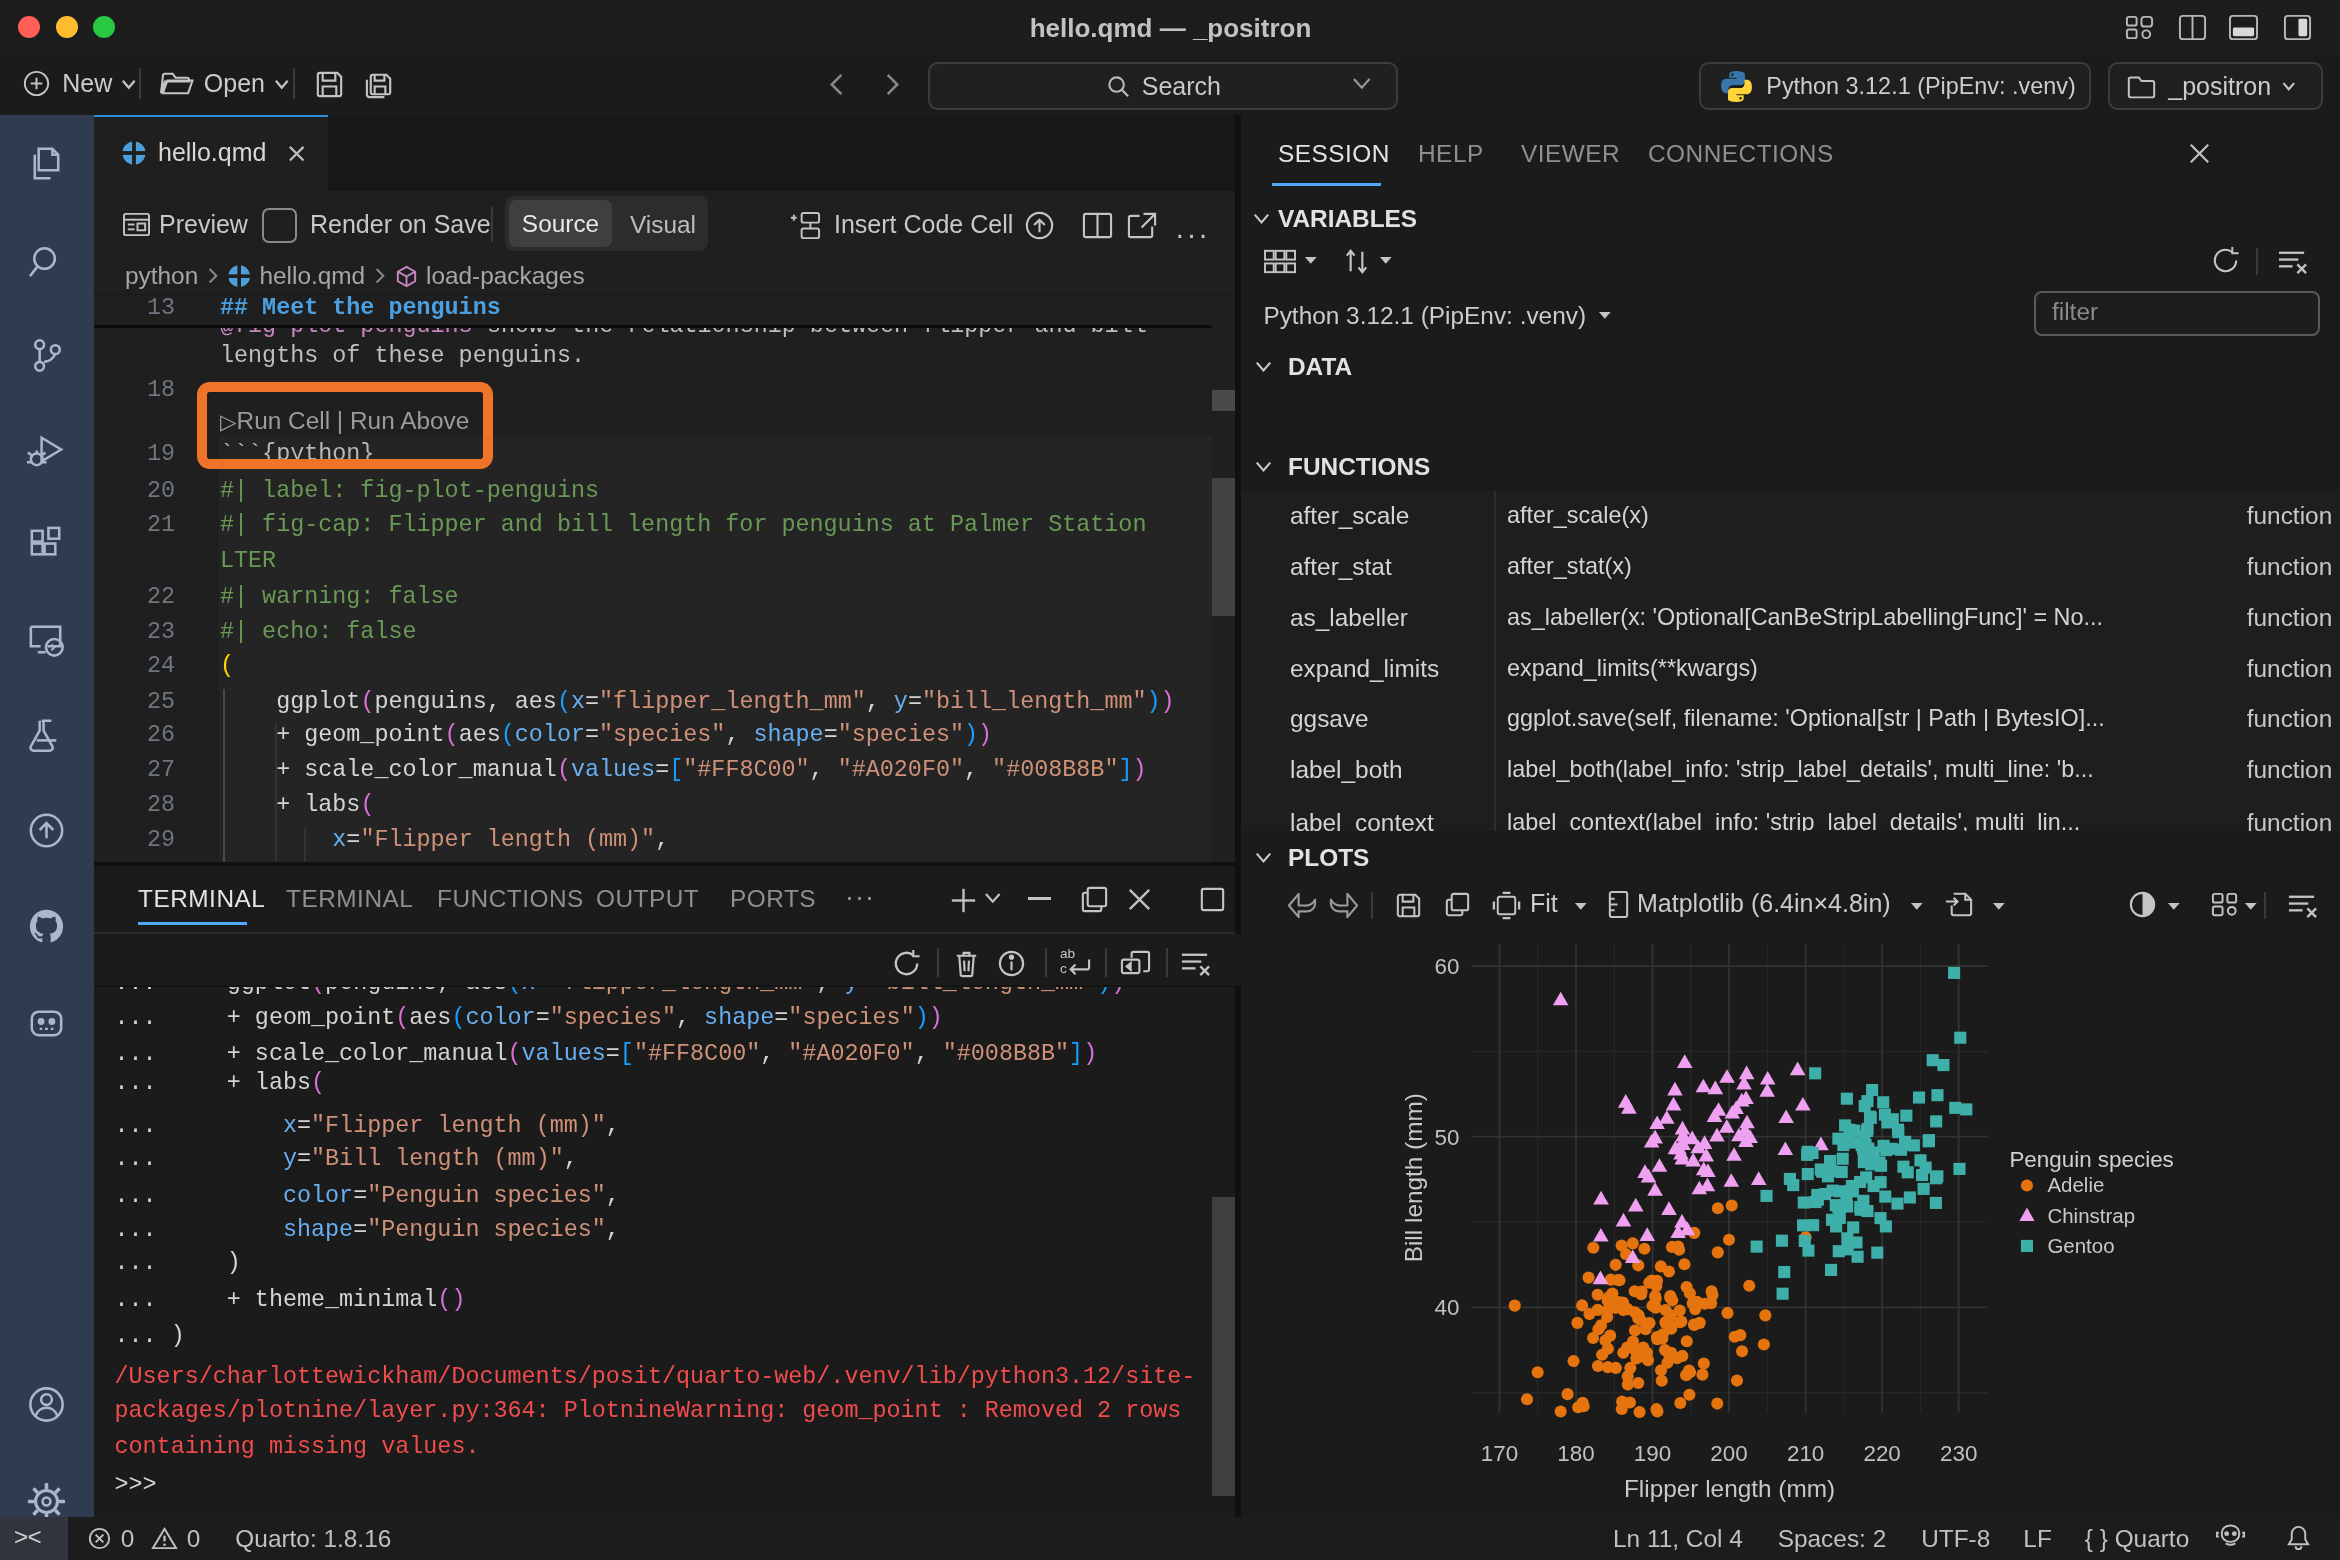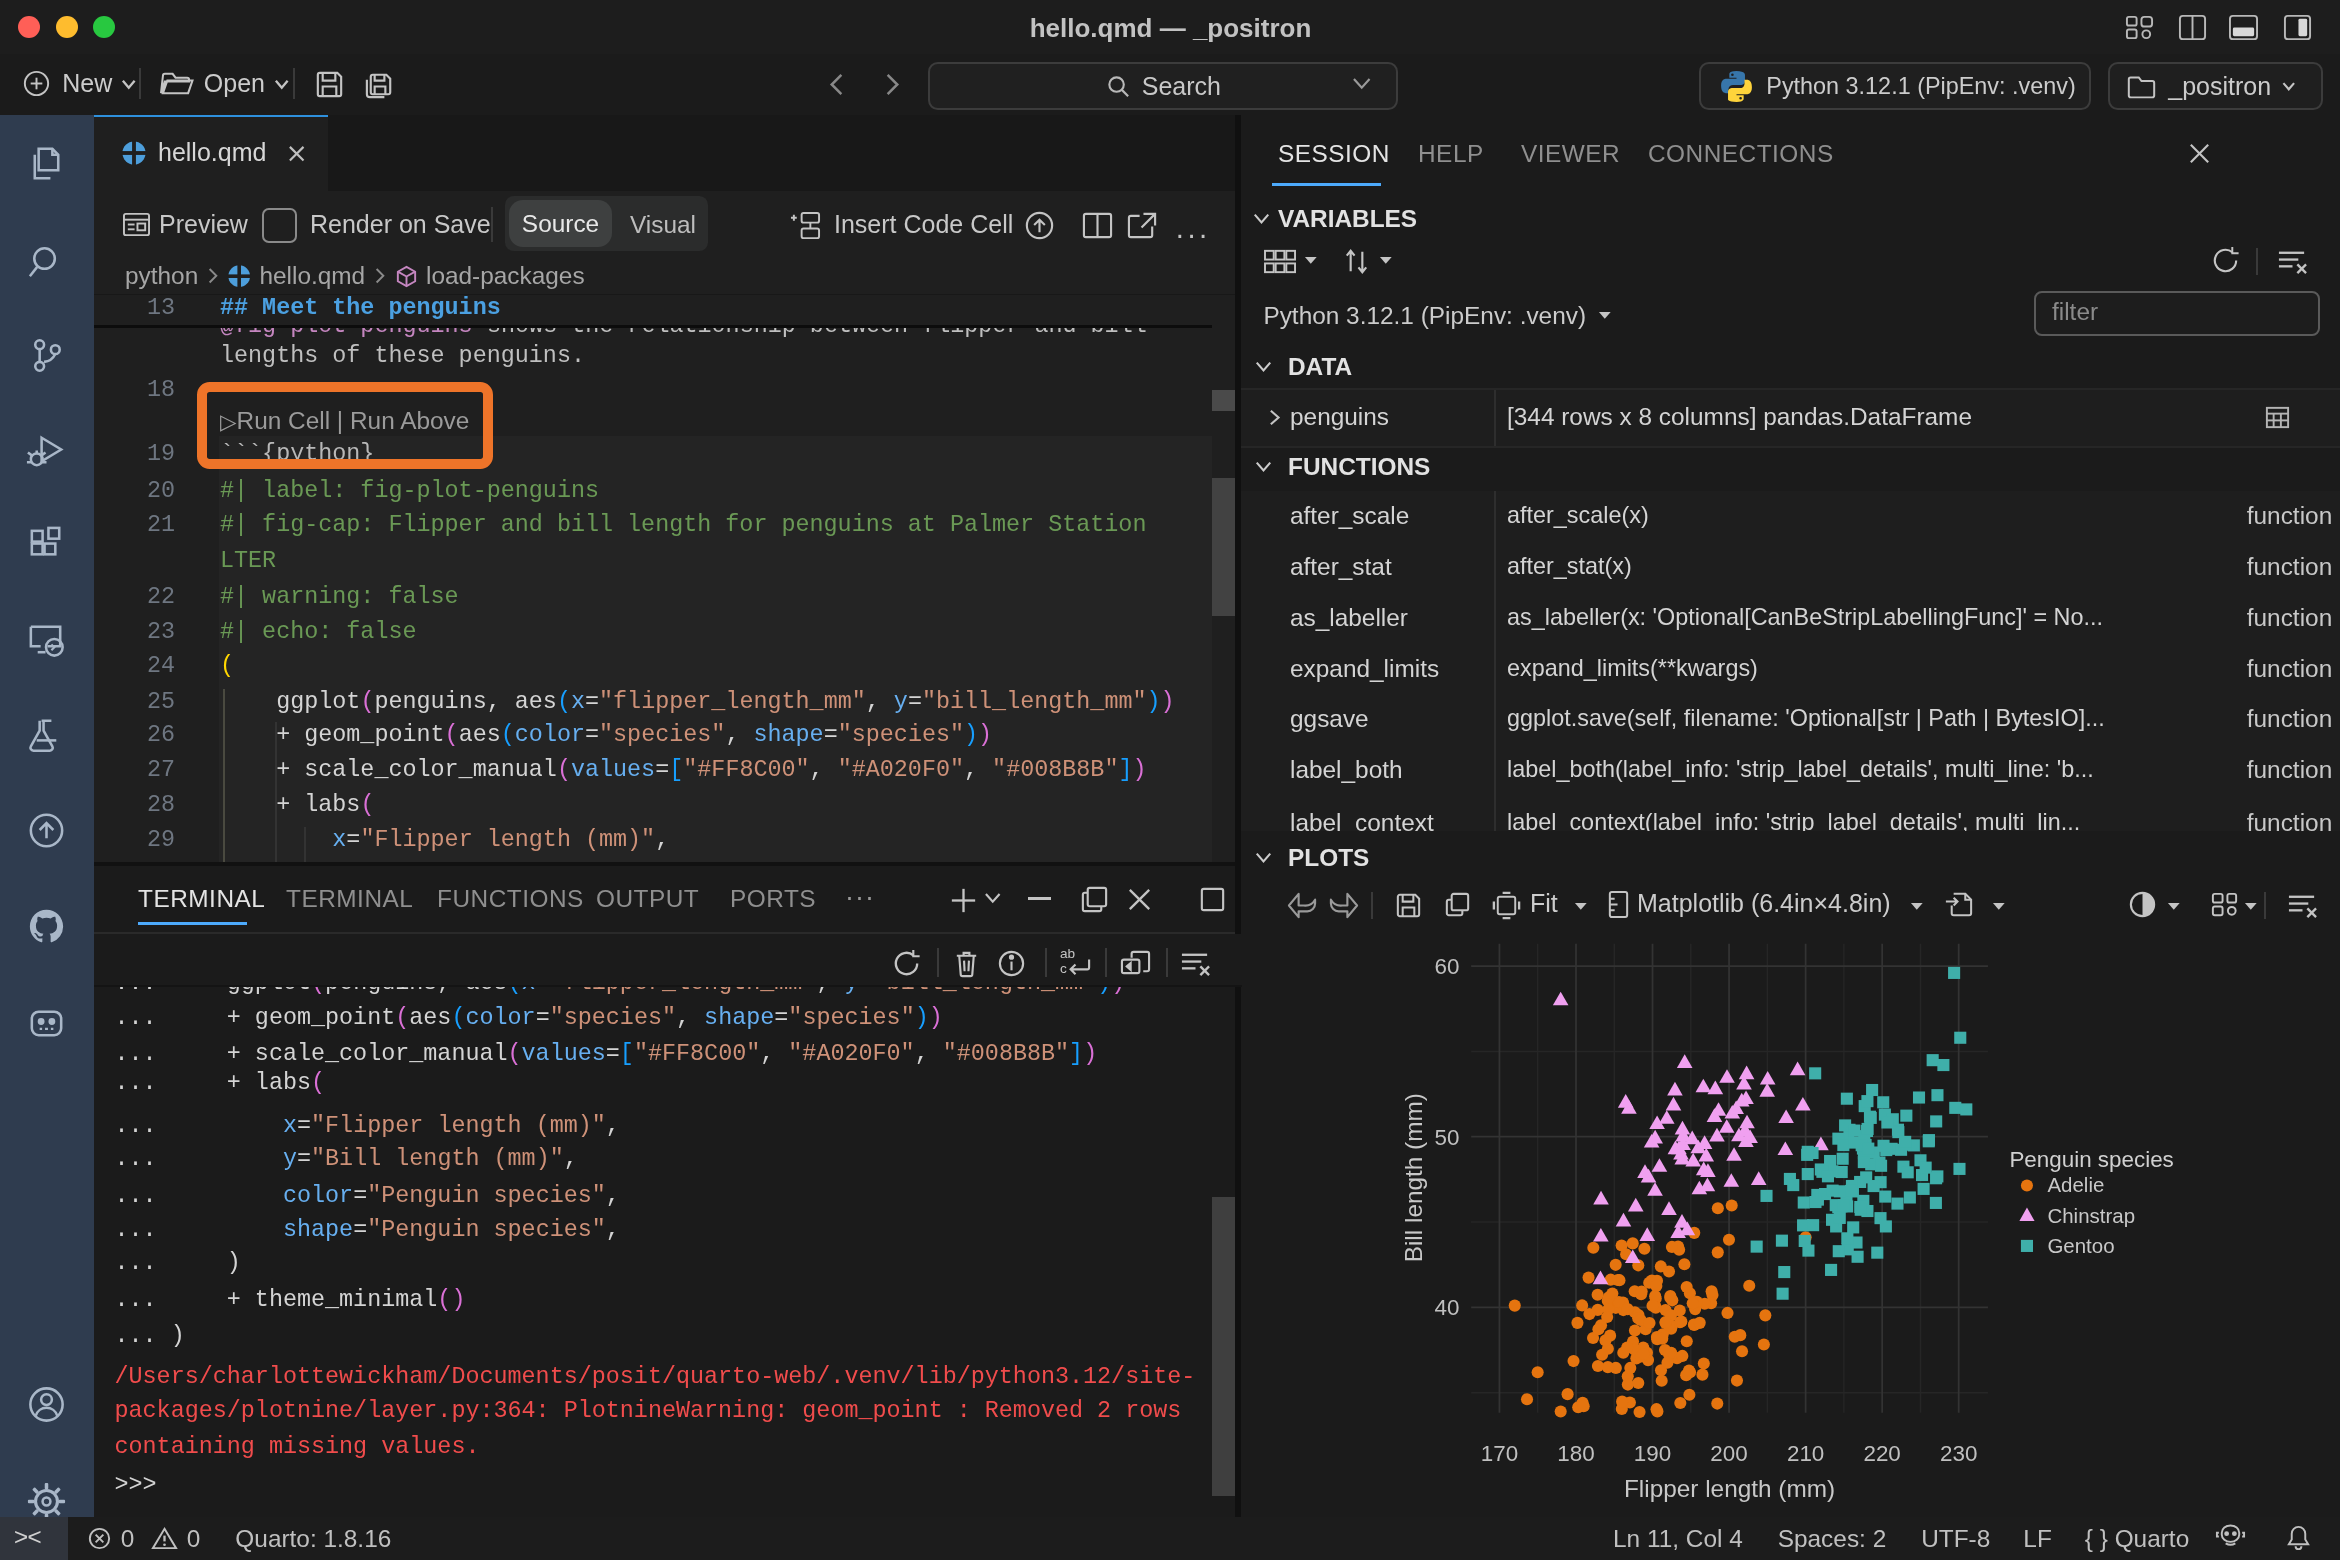--- a/index.html
+++ b/index.html
@@ -288,21 +288,21 @@
         <line x1="6" y1="19" x2="13" y2="19"></line>
         <rect x="16" y="13" width="8" height="7"></rect>
       </g>
     </svg>
   </div>
 <div class="abs" style="left:159px;top:210px;font-size:25px;color:#c8c8c8">Preview</div>
 <div class="abs" style="left:262px;top:208px;width:31px;height:31px;border:2px solid #8a8a8a;border-radius:6.8px"></div>
 <div class="abs" style="left:310px;top:210px;font-size:25px;color:#c8c8c8">Render on Save</div>
 <div class="abs" style="left:491px;top:207px;width:2px;height:35px;background:#3a3a3a"></div>
 <div class="abs" style="left:505px;top:196px;width:203px;height:55px;background:#2b2c2c;border-radius:8.8px"></div>
-<div class="abs ctr" style="left:509px;top:200px;width:103px;height:47px;background:#3e4040;border-radius:14px;justify-content:center;font-size:24.4px;color:#e8e8e8">Source</div>
+<div class="abs ctr" style="left:509px;top:200px;width:103px;height:47px;background:#3e4040;border-radius:7px;justify-content:center;font-size:24.4px;color:#e8e8e8">Source</div>
 <div class="abs" style="left:630px;top:211px;font-size:24.4px;color:#bdbdbd">Visual</div>
 <div class="abs" style="left:788px;top:210px">
     <svg width="35" height="31" viewBox="0 0 36 32">
       <g fill="none" stroke="#c4c4c4" stroke-width="2">
         <path d="M3 8 h6 M6 5 v6"></path>
         <rect x="14" y="3" width="18" height="10" rx="2"></rect>
         <rect x="14" y="19" width="18" height="10" rx="2"></rect>
         <line x1="23" y1="13" x2="23" y2="19"></line>
       </g>
     </svg>
@@ -606,41 +606,20 @@
       </svg></div>
   <div class="abs" style="left:793px;top:176px;width:282px;height:41px;background:#1d1d1d;border:2px solid #5a5a5a;border-radius:7.8px"></div>
   <div class="abs" style="left:811px;top:183px;font-size:24.4px;color:#8a8a8a">filter</div>
 
   <div class="abs" style="left:9.8px;top:239px">
       <svg width="25" height="25" viewBox="0 0 26 26">
         <path d="M6 9 L13 17 L20 9" fill="none" stroke="#cccccc" stroke-width="2.2"></path>
       </svg>
     </div>
   <div class="abs" style="left:47px;top:238px;font-size:24.4px;color:#e2e2e2;font-weight:bold">DATA</div>
-  <div class="abs" style="left:0;top:273px;width:1099px;height:56px;background:#1e1e1e;border-top:2px solid #262626;border-bottom:2px solid #262626">
-    <div class="abs" style="left:21.5px;top:14.6px">
-        <svg width="23.4" height="25" viewBox="0 0 24 26">
-          <path d="M8 6 L16 13 L8 20" fill="none" stroke="#c4c4c4" stroke-width="2.2"></path>
-        </svg>
-      </div>
-    <div class="abs" style="left:49px;top:12.7px;font-size:24.4px;color:#d4d4d4">penguins</div>
-    <div class="abs" style="left:253px;top:0;width:2px;height:56px;background:#2e2e2e"></div>
-    <div class="abs" style="left:266px;top:12.7px;font-size:24.4px;color:#d4d4d4">[344 rows x 8 columns] pandas.DataFrame</div>
-    <div class="abs" style="left:1023px;top:13.7px">
-        <svg width="27" height="27" viewBox="0 0 28 28">
-          <g fill="none" stroke="#b4b4b4" stroke-width="2">
-            <rect x="3" y="4" width="22" height="20"></rect>
-            <line x1="3" y1="10" x2="25" y2="10"></line>
-            <line x1="10" y1="10" x2="10" y2="24"></line>
-            <line x1="17.5" y1="10" x2="17.5" y2="24"></line>
-            <line x1="3" y1="17" x2="25" y2="17"></line>
-          </g>
-        </svg>
-      </div>
-  </div>
 
   <div class="abs" style="left:9.8px;top:339px">
       <svg width="25" height="25" viewBox="0 0 26 26">
         <path d="M6 9 L13 17 L20 9" fill="none" stroke="#cccccc" stroke-width="2.2"></path>
       </svg>
     </div>
   <div class="abs" style="left:47px;top:338px;font-size:24.4px;color:#e2e2e2;font-weight:bold">FUNCTIONS</div>
   <div class="abs" style="left:0;top:376px;width:1099px;height:51px;background:#1e1e1e;border-bottom:2px solid #262626">
       <div class="abs" style="left:49px;top:10.7px;font-size:24.4px;color:#d4d4d4">after_scale</div>
       <div class="abs" style="left:253px;top:0;width:2px;height:51px;background:#2e2e2e"></div>

